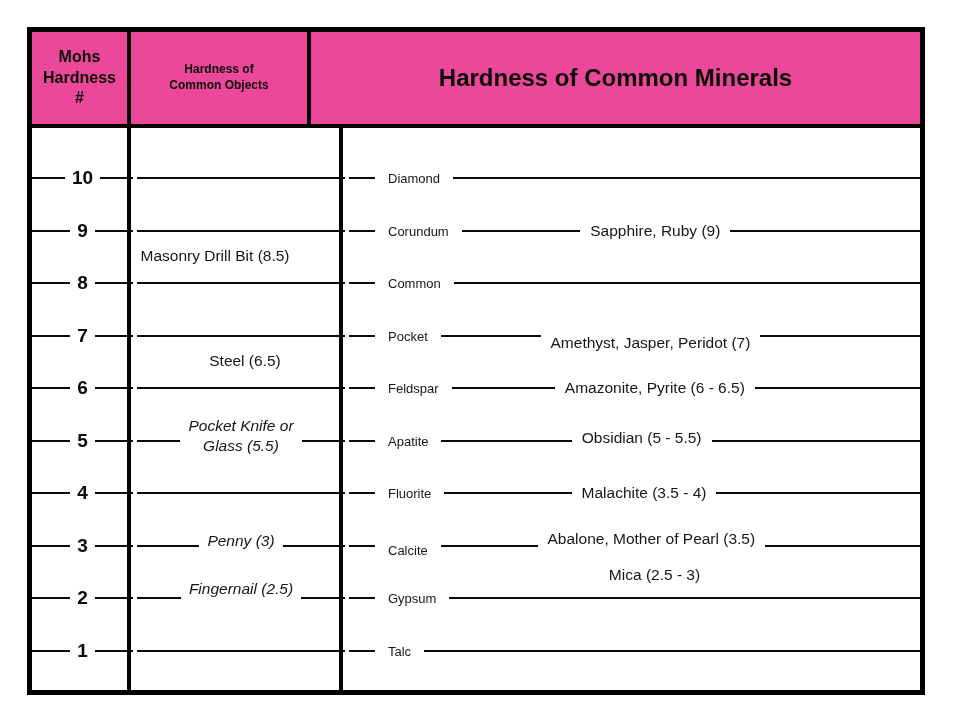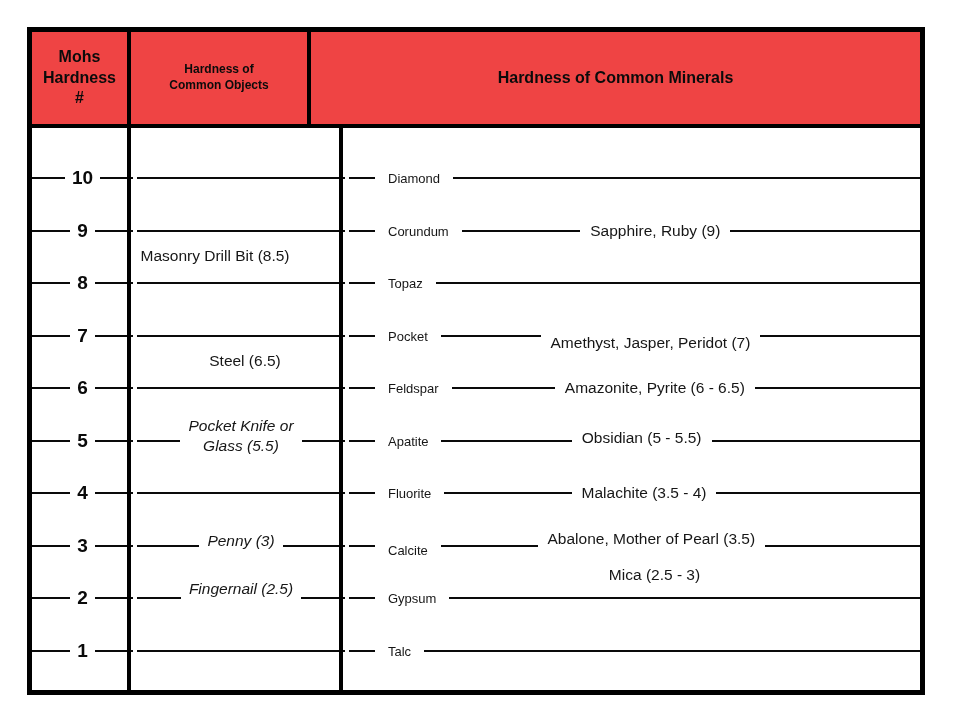--- a/index.html
+++ b/index.html
@@ -23,36 +23,36 @@
     height: 668px;
     border: 5px solid #000000;
     box-sizing: border-box;
     background: #ffffff;
   }
   .header {
     display: flex;
     height: 96px;
     border-bottom: 4px solid #000000;
     box-sizing: border-box;
-    background: #ef4444;
+    background: #ec4899;
   }
   .hcell {
     display: flex;
     align-items: center;
     justify-content: center;
     text-align: center;
     font-weight: bold;
     white-space: pre-line;
     line-height: 1.3;
     box-sizing: border-box;
     color: #0b0b0b;
   }
   .hcell-num { width: 99px; border-right: 4px solid #000000; font-size: 16px; }
   .hcell-obj { width: 180px; border-right: 4px solid #000000; font-size: 12px; }
-  .hcell-min { flex: 1; font-size: 16px; border-radius: 14px; }
+  .hcell-min { flex: 1; font-size: 24px; border-radius: 14px; }
 
   .tbody {
     position: relative;
     height: 563px;
   }
   .vdiv {
     position: absolute;
     top: 0;
     height: 100%;
     width: 4px;
@@ -199,21 +199,21 @@
         <span class="num">8</span>
         <div class="ln"></div>
       </div>
       <div class="s-d"></div>
       <div class="s-obj">
         <div class="ln"></div>
       </div>
       <div class="s-d"></div>
       <div class="s-min">
         <div class="lead"></div>
-        <span class="mname">Topaz</span>
+        <span class="mname">Common</span>
         <div class="ln"></div>
       </div>
     </div>
 
     <div class="lrow" style="top:191px">
       <div class="s-num">
         <div class="ln"></div>
         <span class="num">7</span>
         <div class="ln"></div>
       </div>

